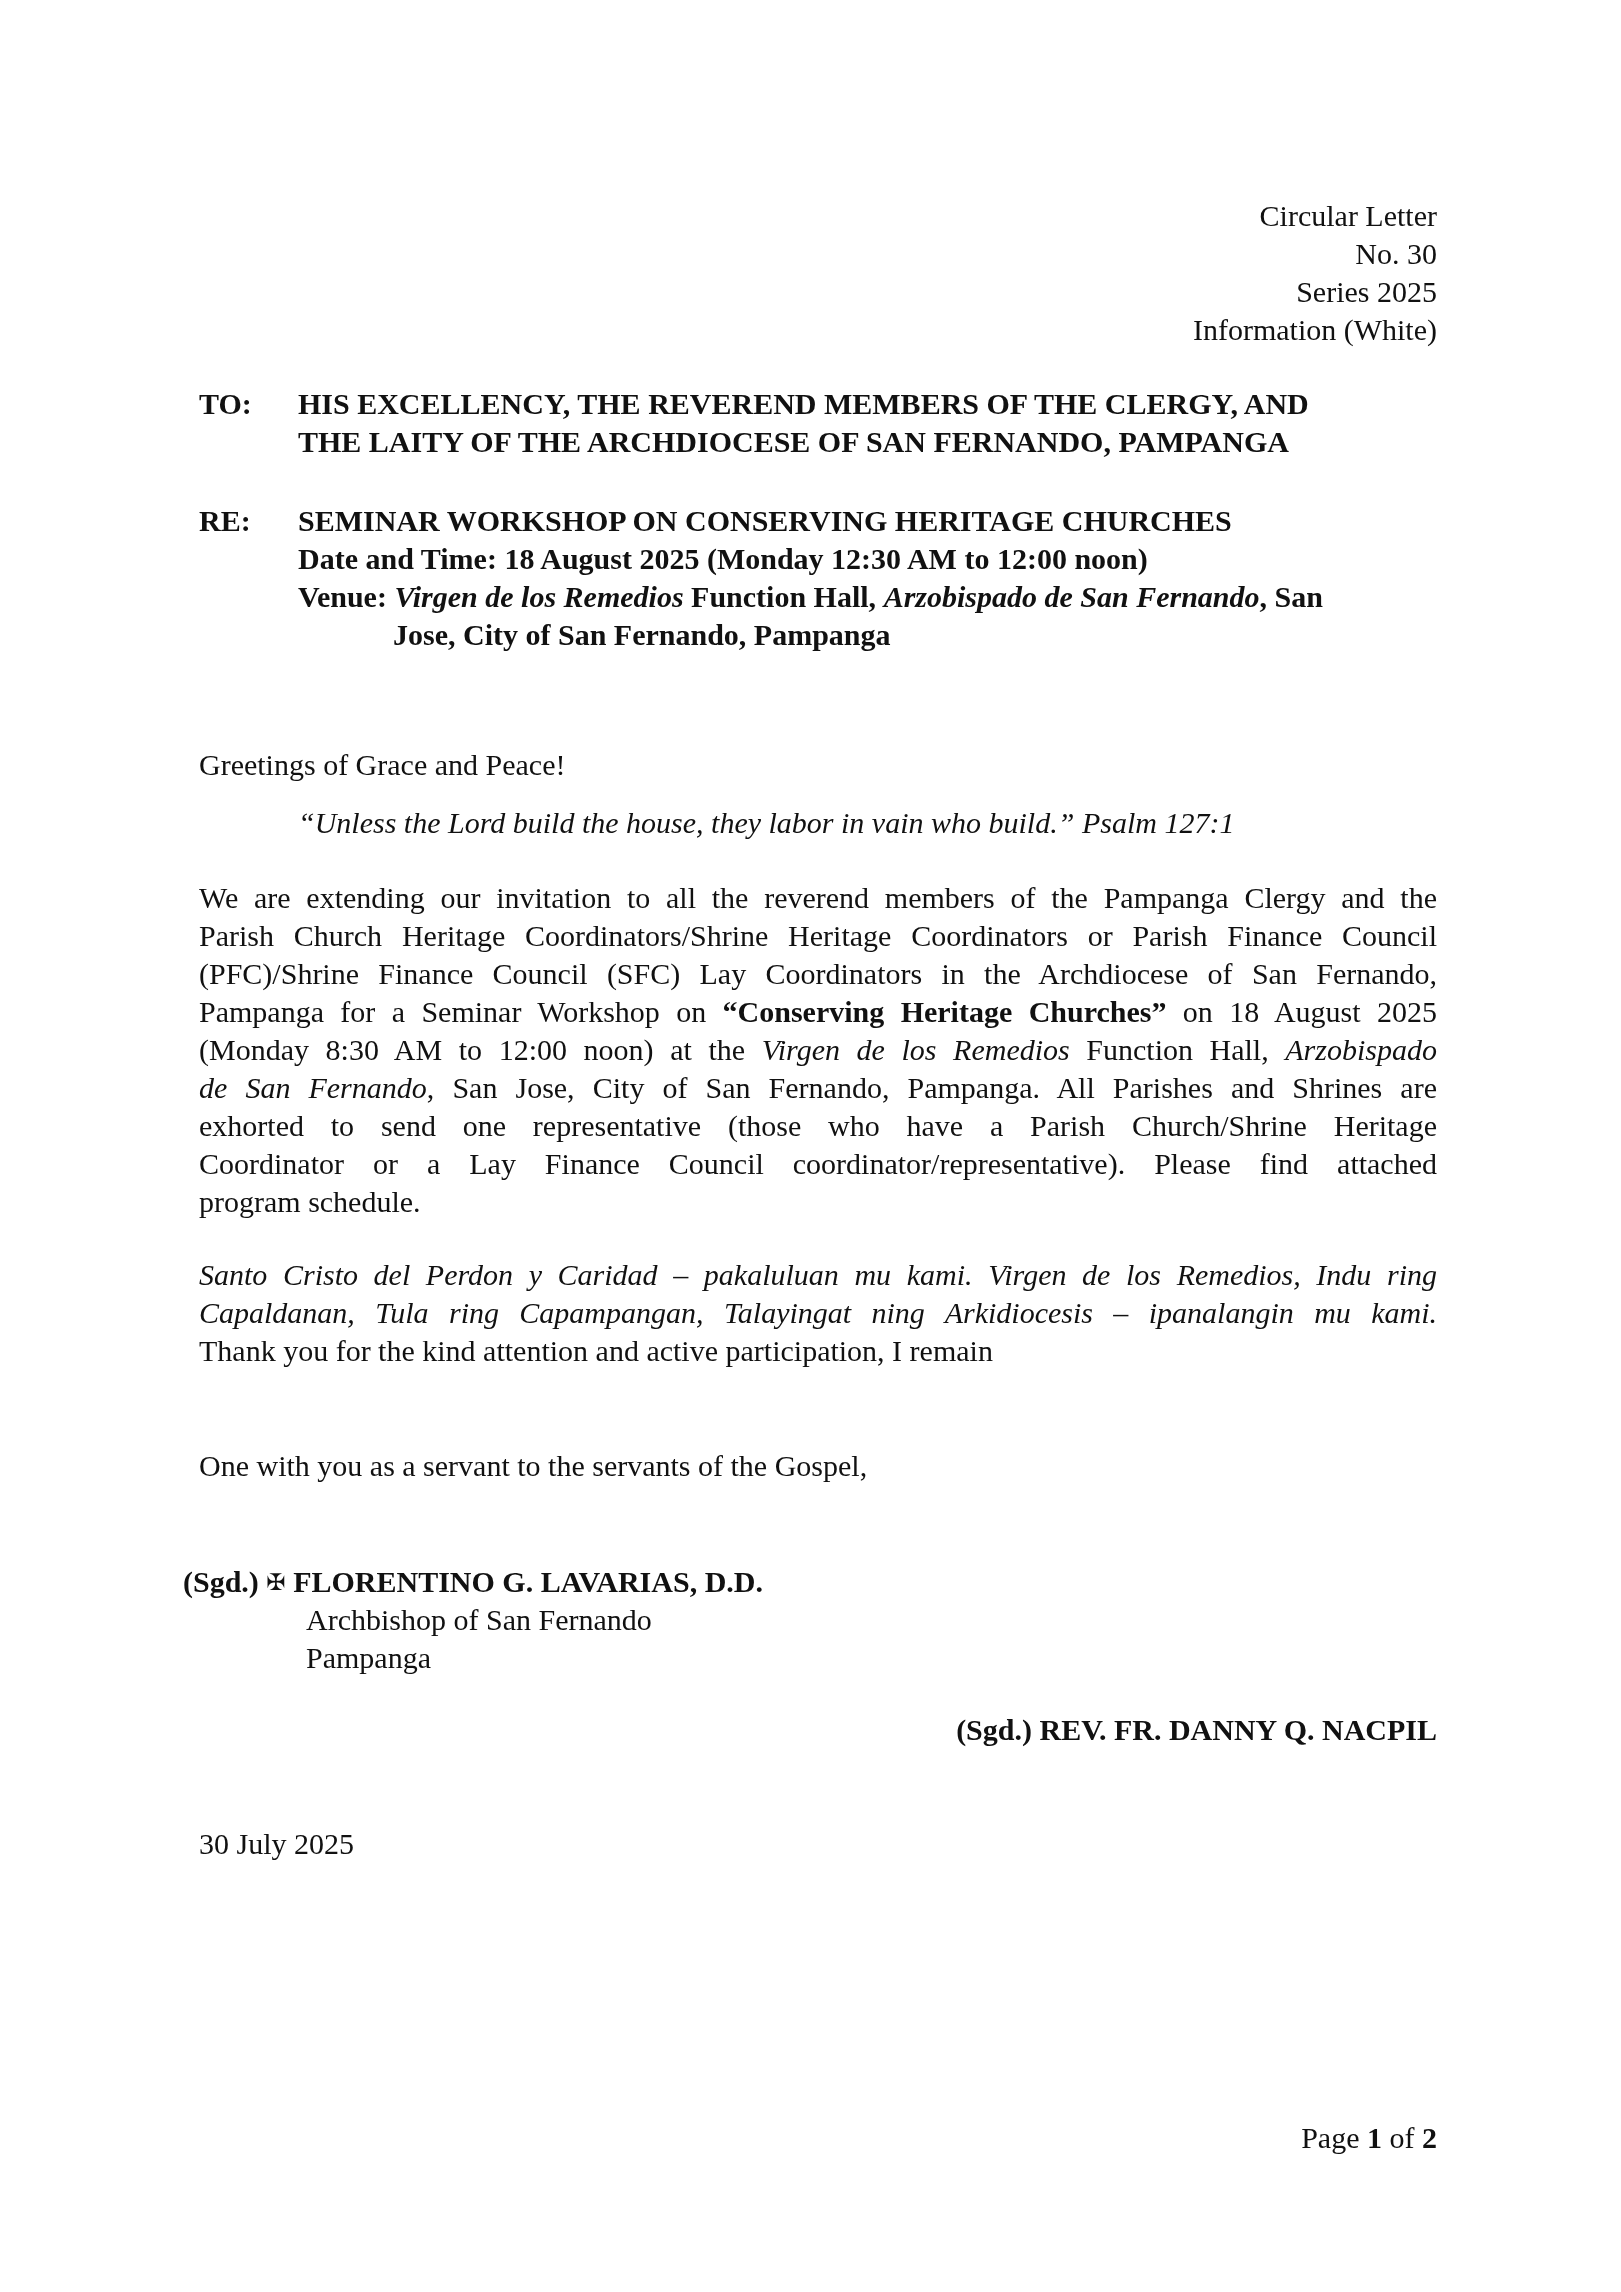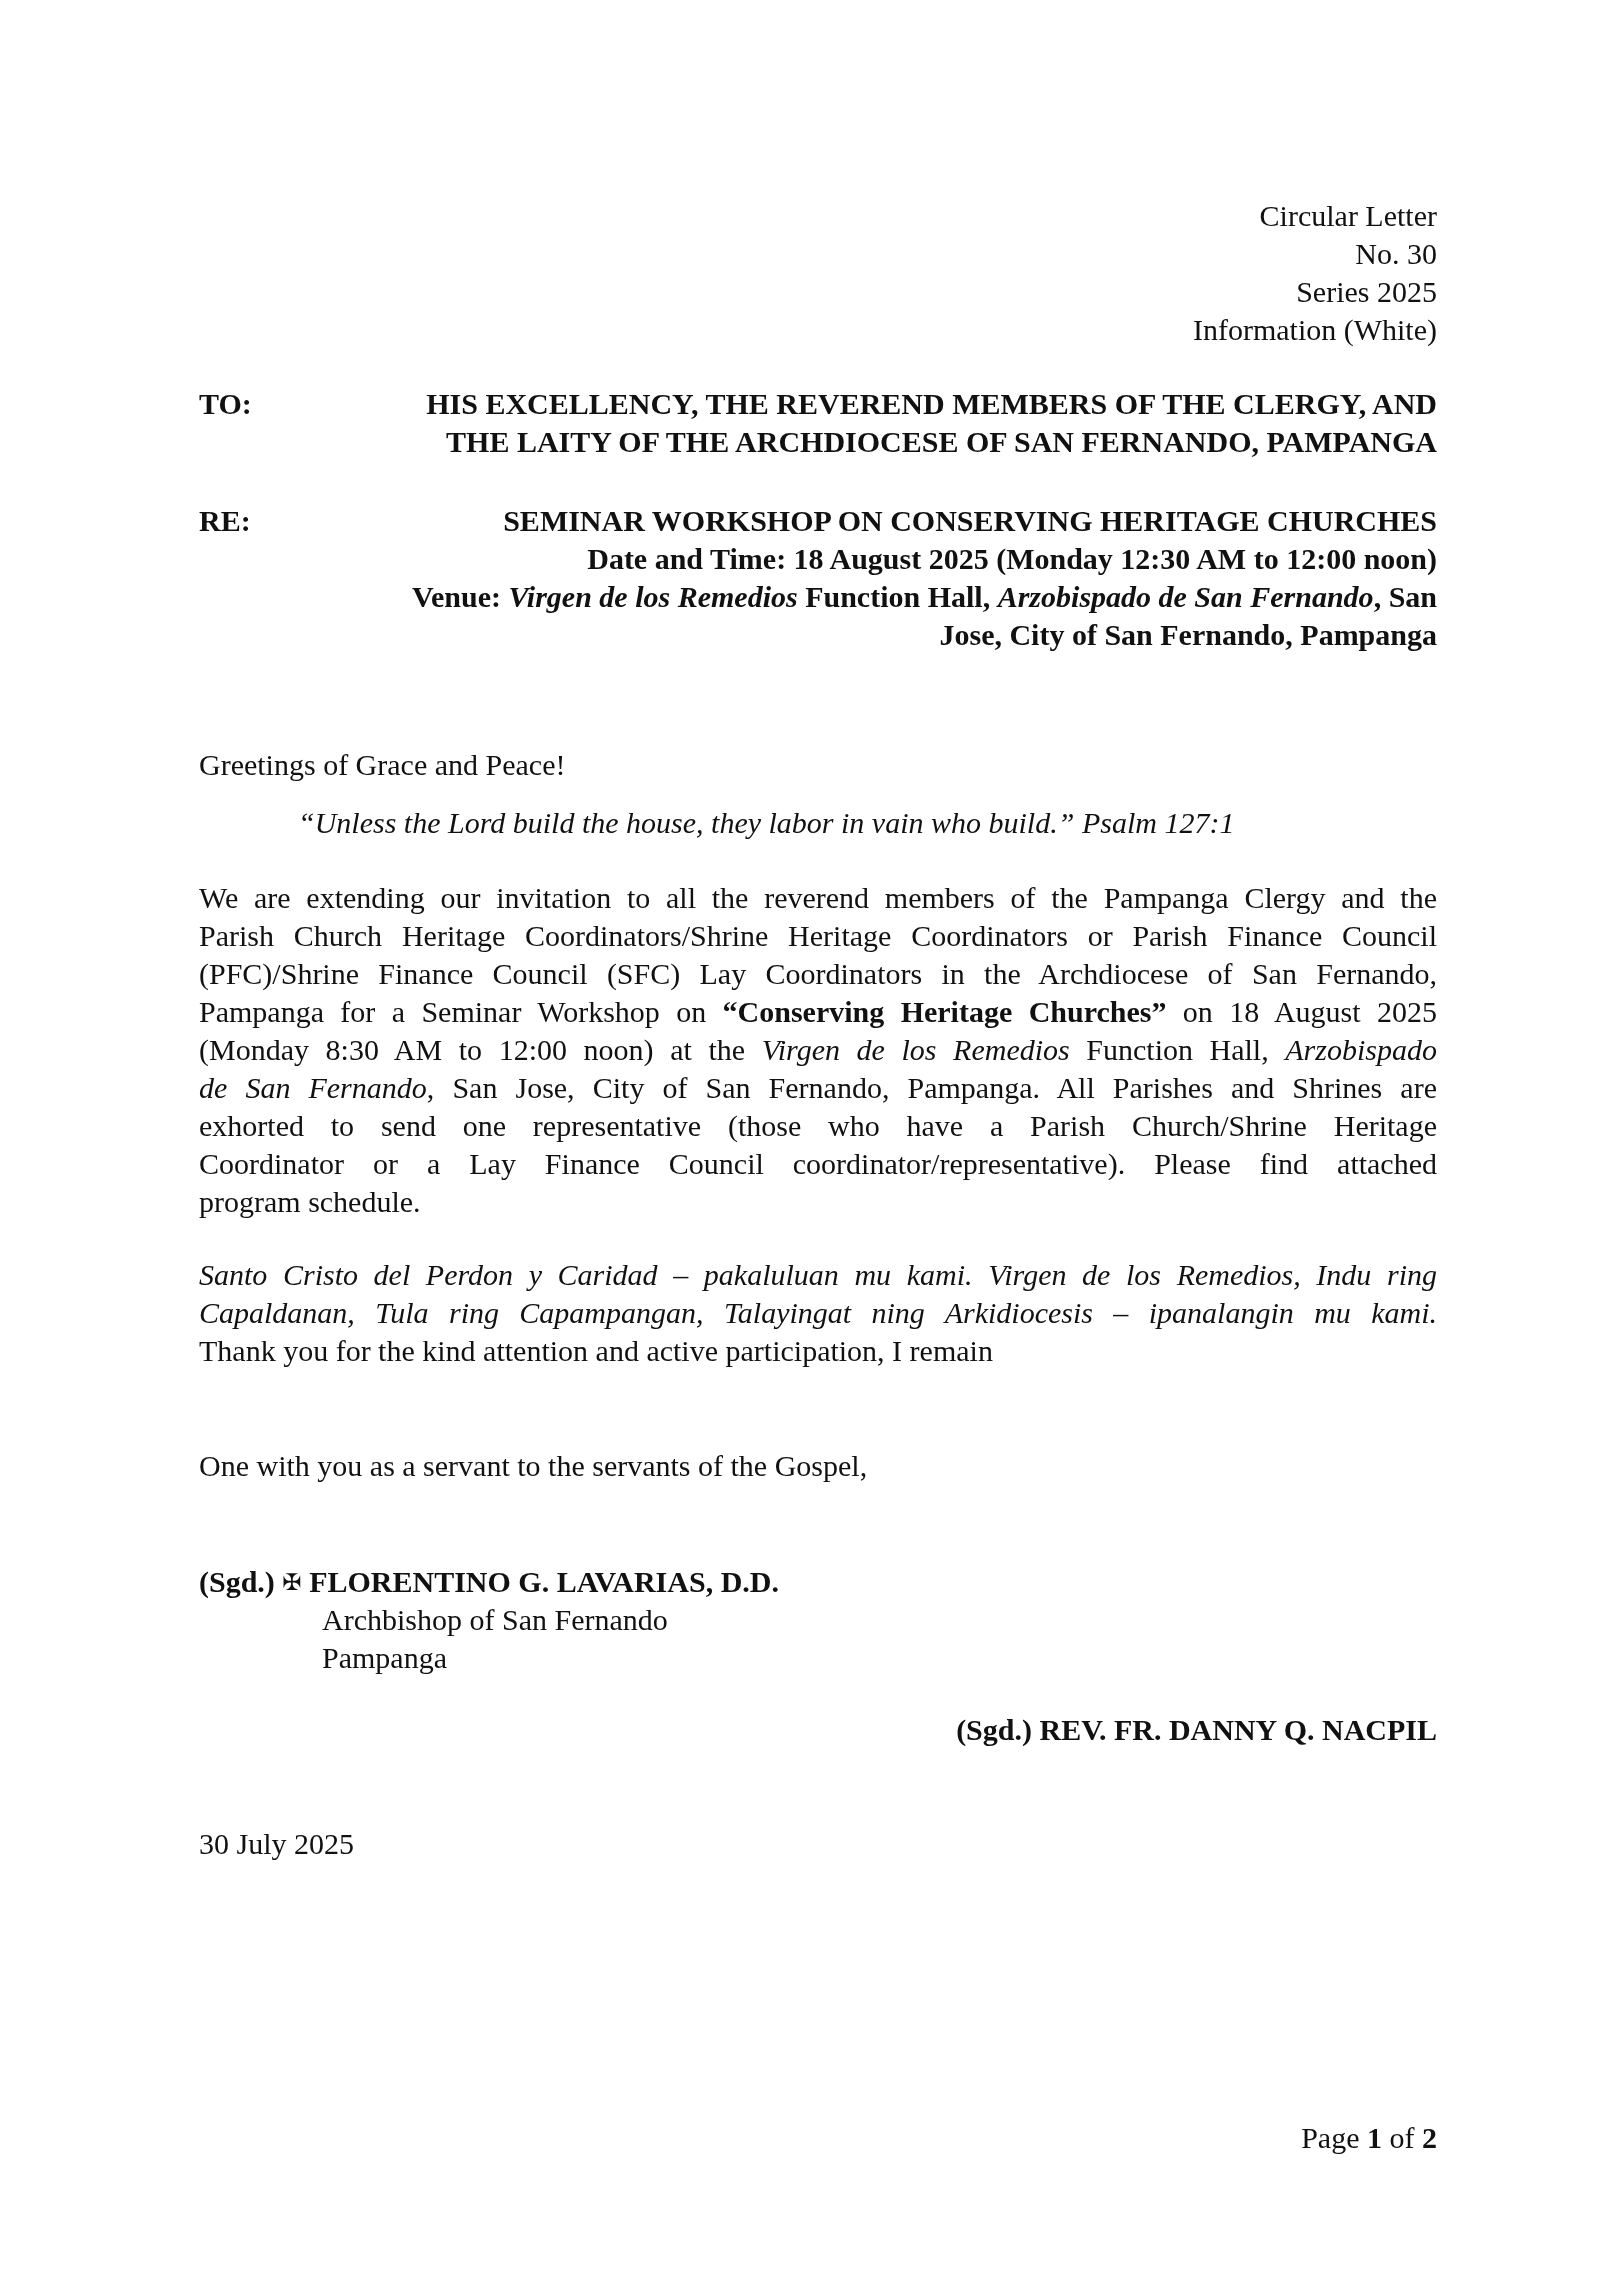--- a/index.html
+++ b/index.html
@@ -8,39 +8,39 @@
       font-family: "Liberation Serif", serif; color: #111111;
       font-size: 30px; line-height: 38px;
     }
     .page { position: absolute; left: 0; top: 0; width: 1621px; height: 1728px; }
     .header-block {
       position: absolute; right: 184px; top: 197px; text-align: right;
       line-height: 38px;
     }
     .header-block div { white-space: nowrap; }
     .addr {
-      position: absolute; left: 199px; width: 1238px; font-weight: bold; text-align: right;
+      position: absolute; left: 199px; width: 1238px; font-weight: bold;
     }
     .addr .label { position: absolute; left: 0; top: 0; }
     .addr .content { margin-left: 99px; }
     .addr .content div { white-space: nowrap; }
     .addr .indent { padding-left: 95px; }
     #to-block { top: 385px; }
     #re-block { top: 502px; }
     .greeting { position: absolute; left: 199px; top: 746px; }
     .quote { position: absolute; left: 298px; top: 804px; font-style: italic; white-space: nowrap; }
     .para {
       position: absolute; left: 199px; width: 1238px; text-align: justify;
     }
     #body-para { top: 879px; }
     #prayer-para { top: 1256px; }
     .para .line { display: block; text-align: justify; text-align-last: justify; white-space: nowrap; }
     .para .line.last { text-align-last: left; }
     .closing { position: absolute; left: 199px; top: 1447px; white-space: nowrap; }
-    .sig1 { position: absolute; left: 199px; top: 1563px; }
+    .sig1 { position: absolute; left: 183px; top: 1563px; }
     .sig1 .name-line { font-weight: bold; white-space: nowrap; }
     .sig1 .sub { padding-left: 123px; white-space: nowrap; }
     .sig2 { position: absolute; right: 184px; top: 1711px; text-align: right; }
     .sig2 .name-line { font-weight: bold; white-space: nowrap; }
     .sig2 .sub { padding-right: 152px; white-space: nowrap; text-align: right; }
     .date { position: absolute; left: 199px; top: 1825px; white-space: nowrap; }
     .pager { position: absolute; right: 184px; top: 2119px; white-space: nowrap; }
     .pager b { font-weight: bold; }
     em { font-style: italic; }
     strong { font-weight: bold; }

